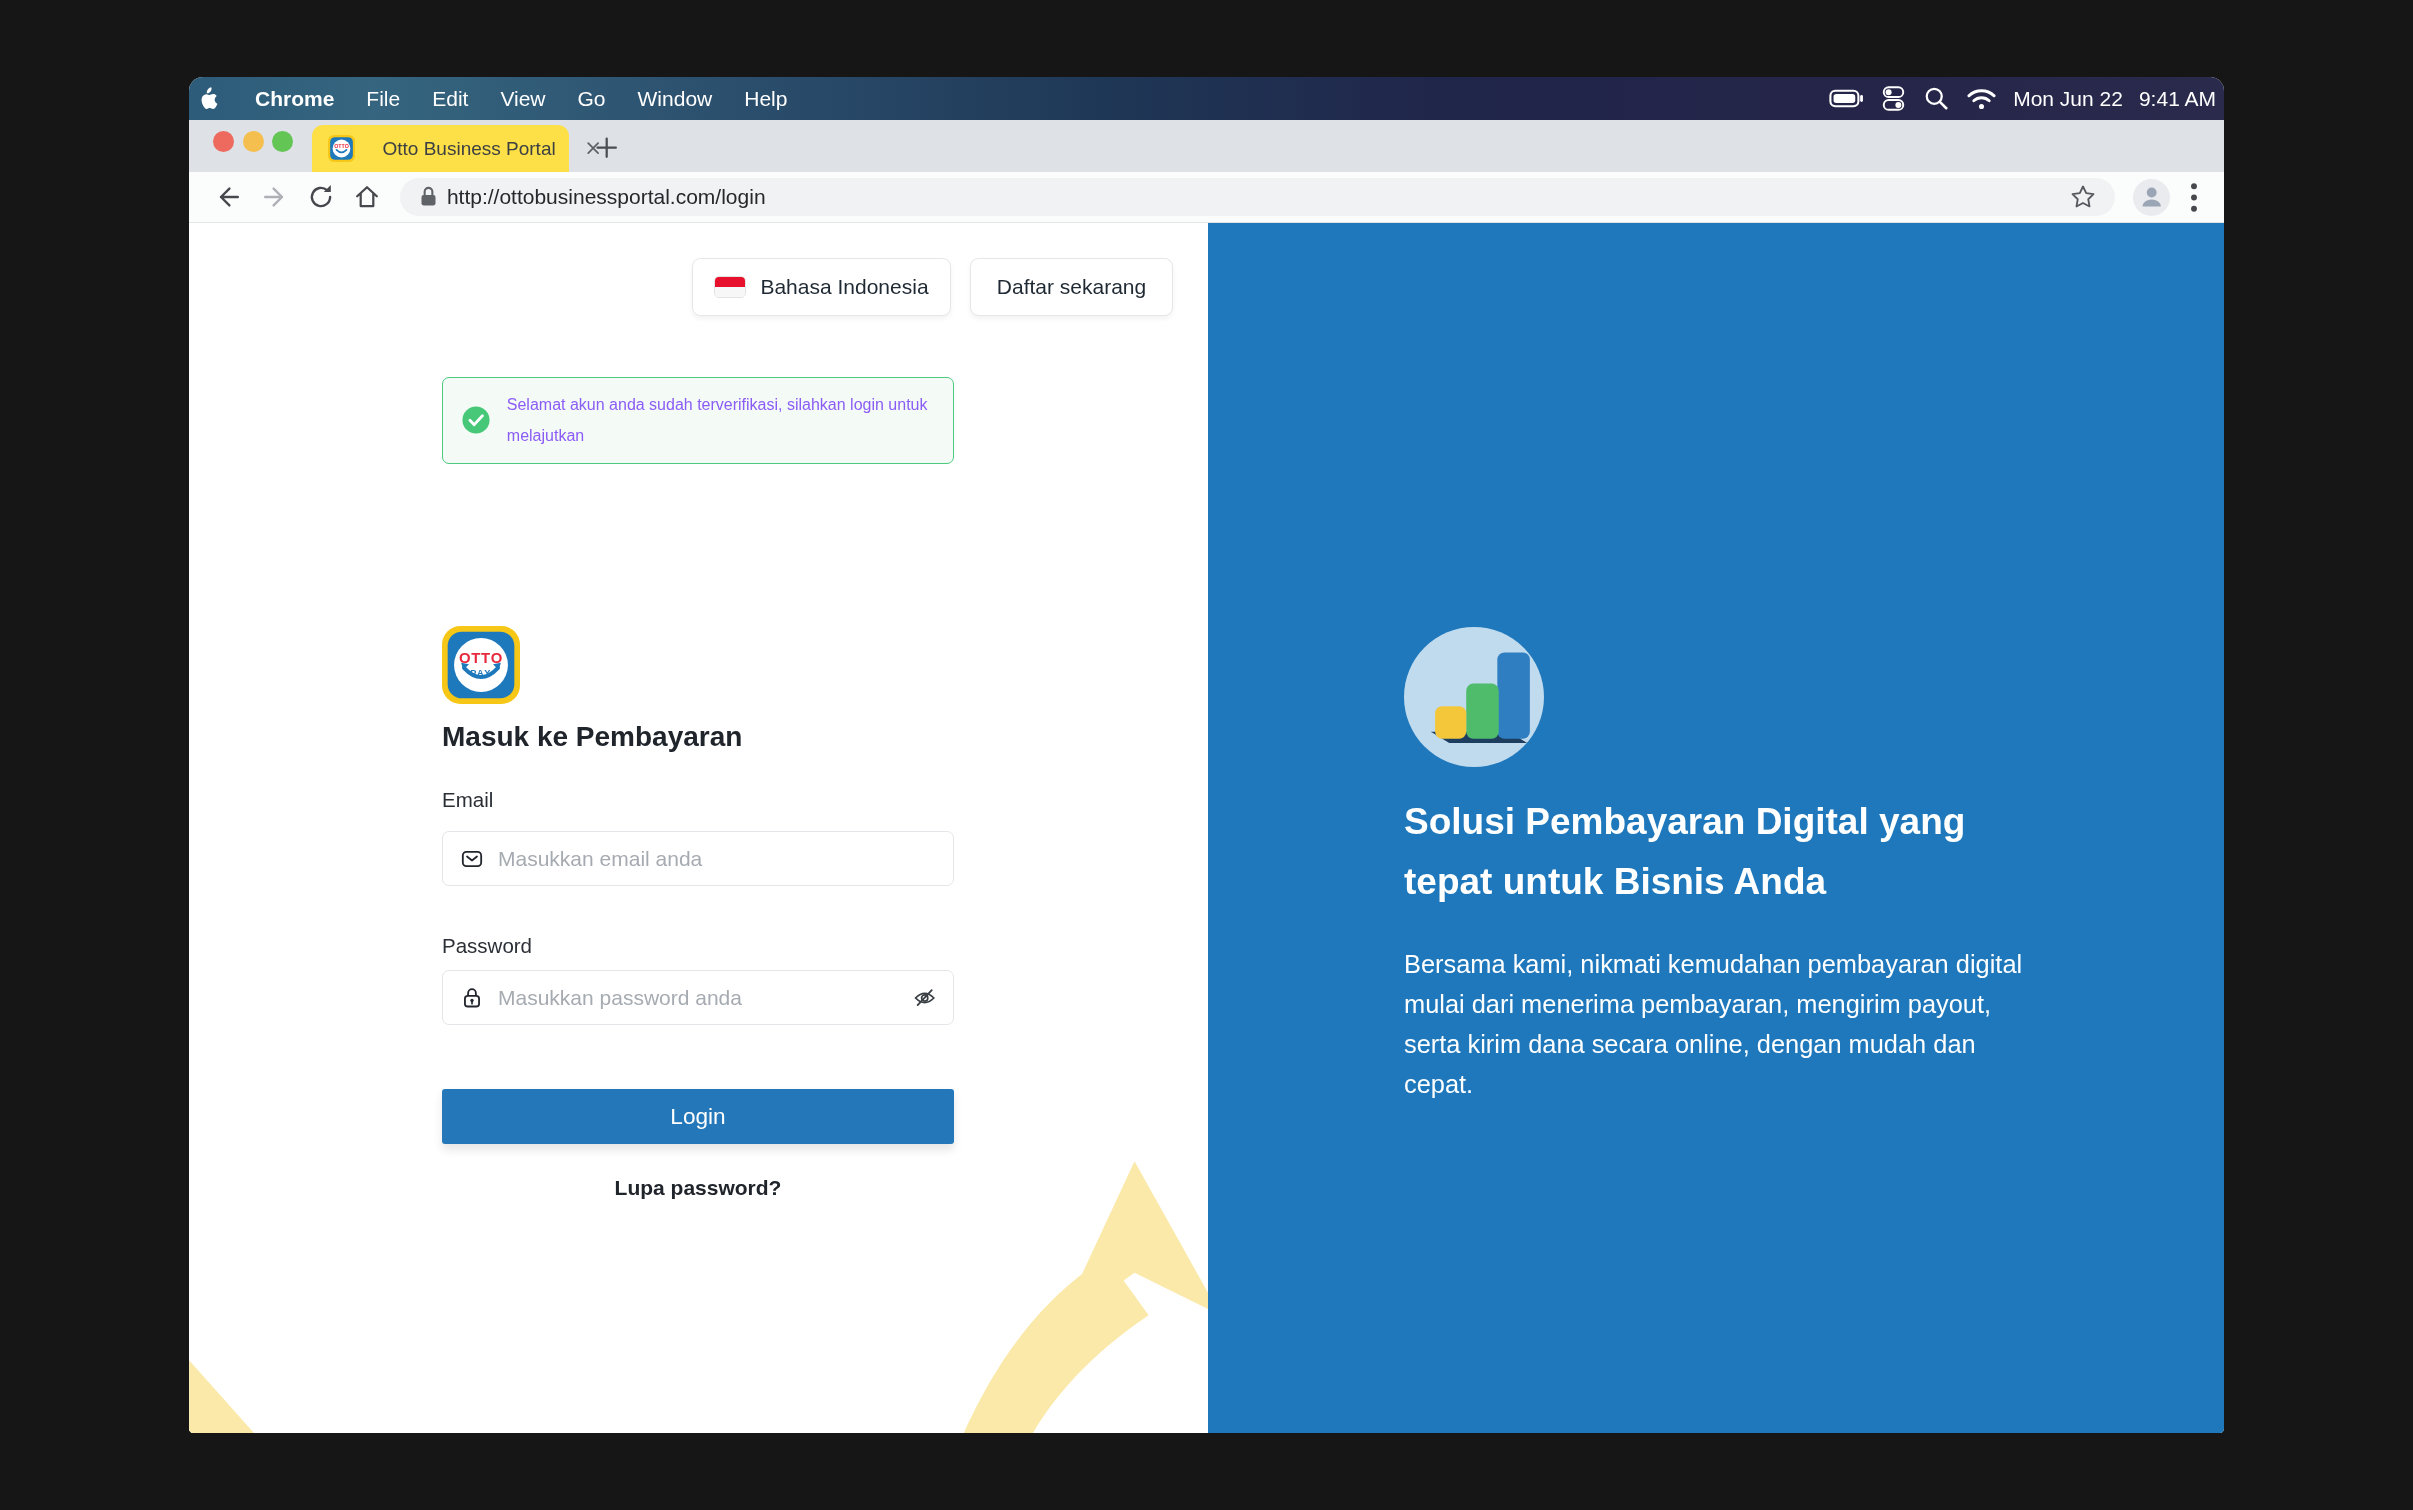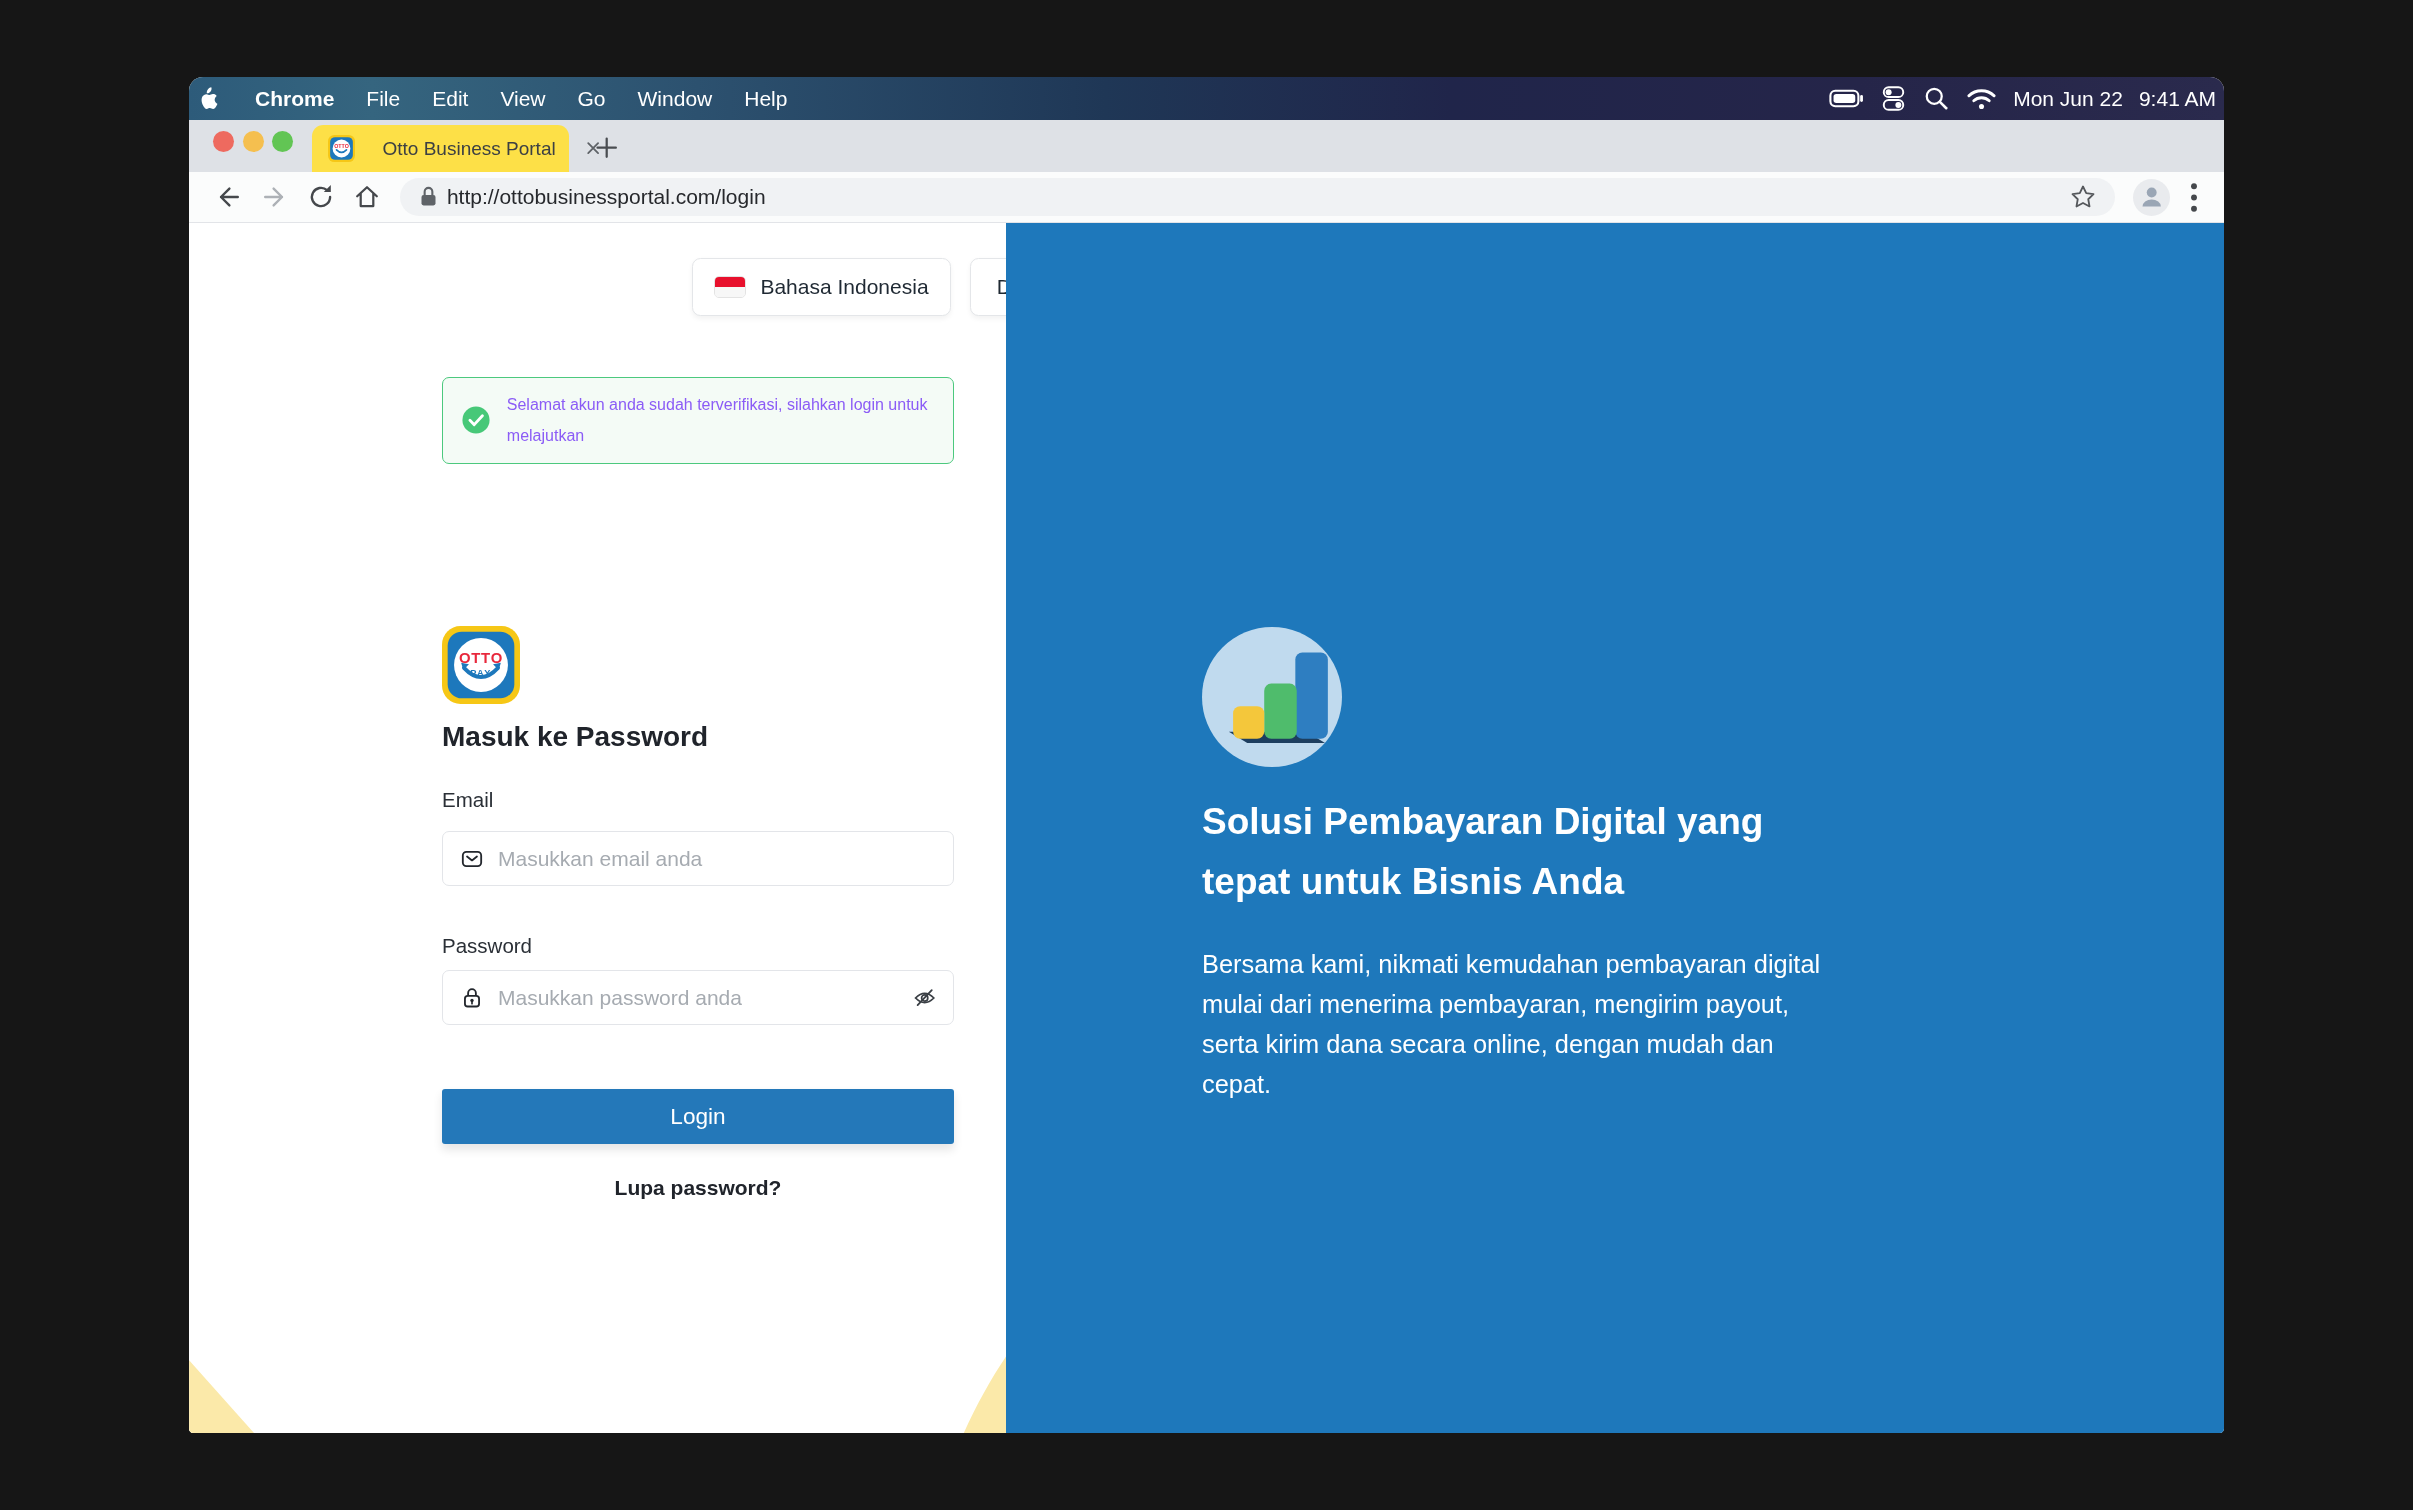--- a/index.html
+++ b/index.html
@@ -32,21 +32,21 @@
   .addressbar { height:51px; background:#FBFCFC; border-bottom:1.4px solid #E2E4E8;
                 display:flex; align-items:center; padding:0 25.4px; gap:18.3px; }
   .nav-ic { width:28px; height:28px; flex:0 0 auto; }
   .urlpill { flex:1; height:38px; background:#F0F2F4; border-radius:19px; display:flex; align-items:center;
              padding:0 18.3px; gap:8px; }
   .url-text { font-size:21px; color:#26282C; flex:1; }
   .avatar { width:37px; height:37px; border-radius:50%; background:#E9EBEE; display:flex; align-items:center; justify-content:center; }
 
   
   .content { position:absolute; top:146px; left:0; right:0; bottom:0; display:flex; }
-  .left-panel { position:relative; width:817px; background:#fff; overflow:hidden;text-decoration:underline; }
+  .left-panel { position:relative; width:1019px; background:#fff; overflow:hidden;text-decoration:underline; }
   .right-panel { position:relative; flex:1; background:#1E78BB; color:#fff; overflow:hidden; }
 
   .deco { position:absolute; inset:0; pointer-events:none; }
 
   .btn-outline { position:absolute; top:35px; height:58px; background:#fff; border:1.4px solid #E4E6E9;
     border-radius:8.5px; display:flex; align-items:center; justify-content:center; gap:14px;
     font-size:21px; color:#1F2933; box-shadow:0 2.1px 5.6px rgba(0,0,0,0.05); cursor:pointer; }
   .btn-lang { left:503px; width:259px; }
   .btn-reg  { left:781px; width:203px; }
   .flag { width:32px; height:22.6px; border-radius:5px; overflow:hidden; border:0.7px solid #E3E3E3; }
@@ -254,21 +254,21 @@
             <rect x="8" y="8" width="94" height="94" rx="20" fill="#1D78BC"></rect>
             <circle cx="55" cy="55" r="38" fill="#fff"></circle>
             <text x="55" y="52" font-size="21" font-weight="bold" fill="#E8283C" text-anchor="middle" letter-spacing="1" font-family="Liberation Sans, sans-serif">OTTO</text>
             <text x="55" y="71" font-size="13" font-weight="bold" fill="#1D78BC" text-anchor="middle" letter-spacing="2" font-family="Liberation Sans, sans-serif">PAY</text>
             <path d="M31 59 q24 26 48 0" stroke="#1D78BC" stroke-width="5.5" fill="none" stroke-linecap="round"></path>
             <polygon points="27,52 38,54 30,62" fill="#1D78BC"></polygon>
             <polygon points="83,52 72,54 80,62" fill="#1D78BC"></polygon>
           </svg>
         </div>
 
-        <div class="form-heading">Masuk ke Password</div>
+        <div class="form-heading">Masuk ke Pembayaran</div>
 
         <div class="field-label lbl-email">Email</div>
         <div class="input-wrap iw-email">
           <input type="text" placeholder="Masukkan email anda" style="">
           <span class="in-ic">
             <svg width="24" height="24" viewBox="0 0 34 34">
               <rect x="4" y="7" width="26" height="20" rx="5" fill="none" stroke="#23272D" stroke-width="2.6"></rect>
               <path d="M10 13.5 l7 5.5 7-5.5" fill="none" stroke="#23272D" stroke-width="2.6" stroke-linecap="round" stroke-linejoin="round"></path>
             </svg>
           </span>

